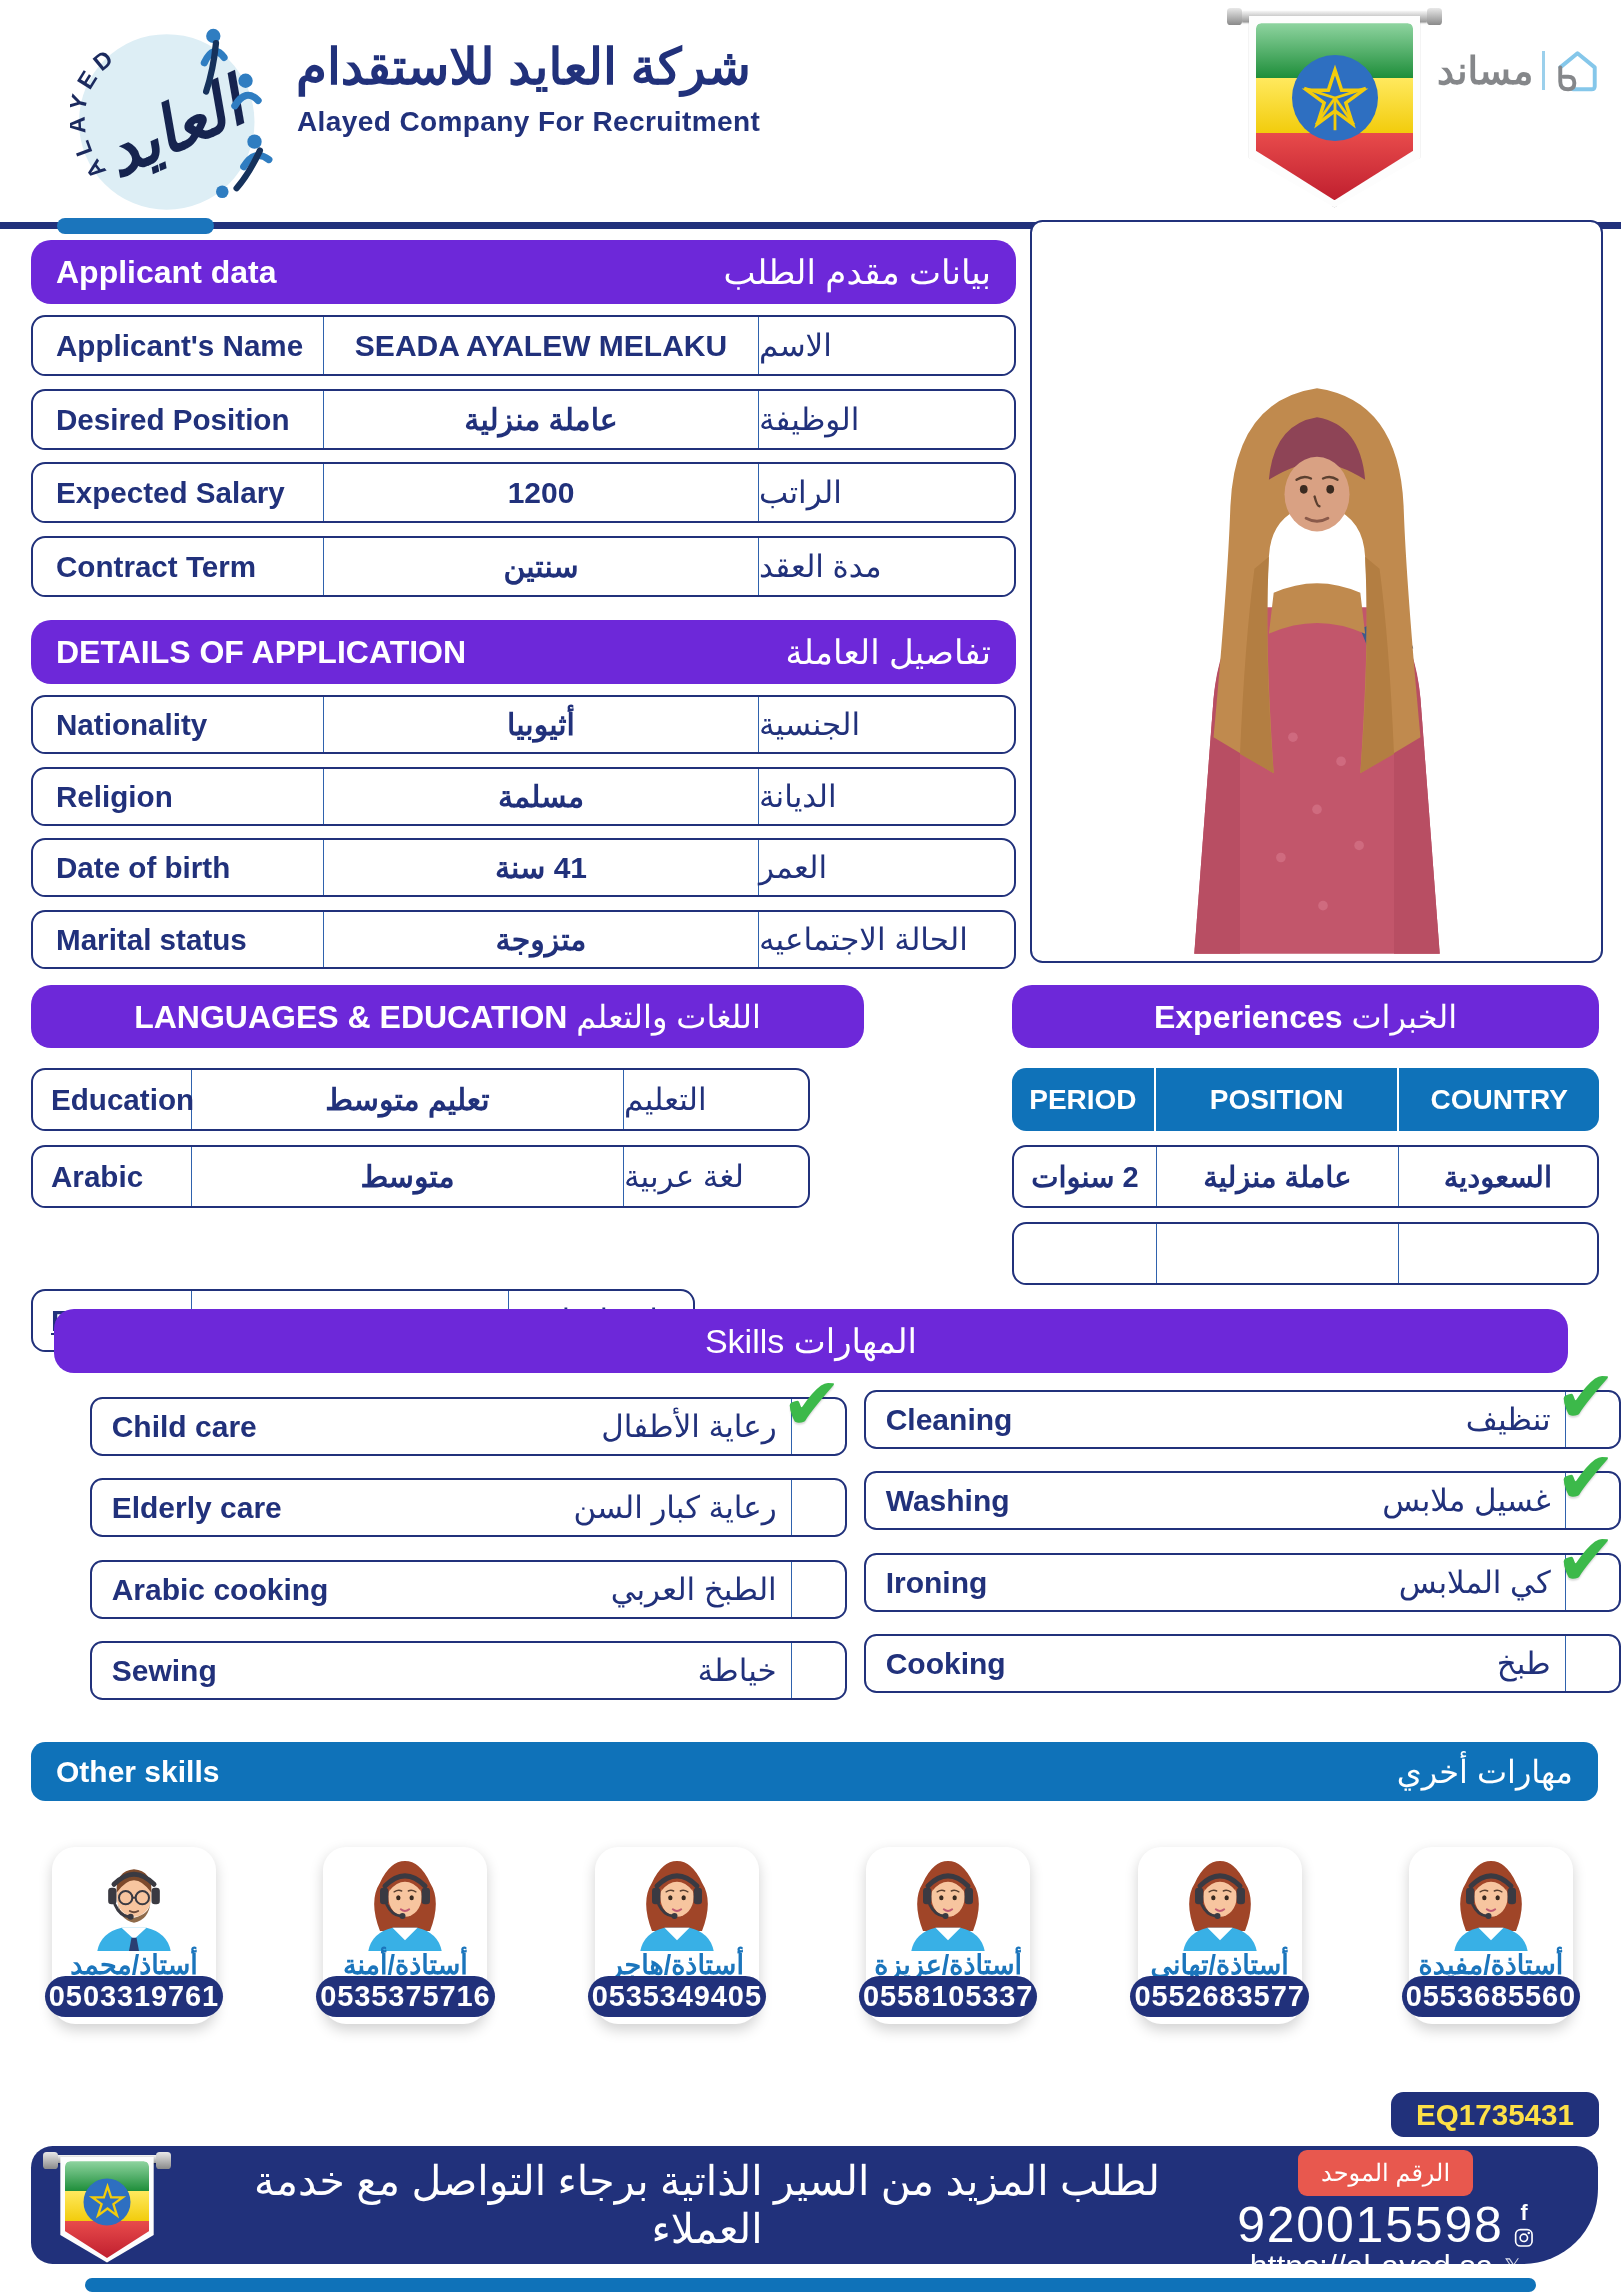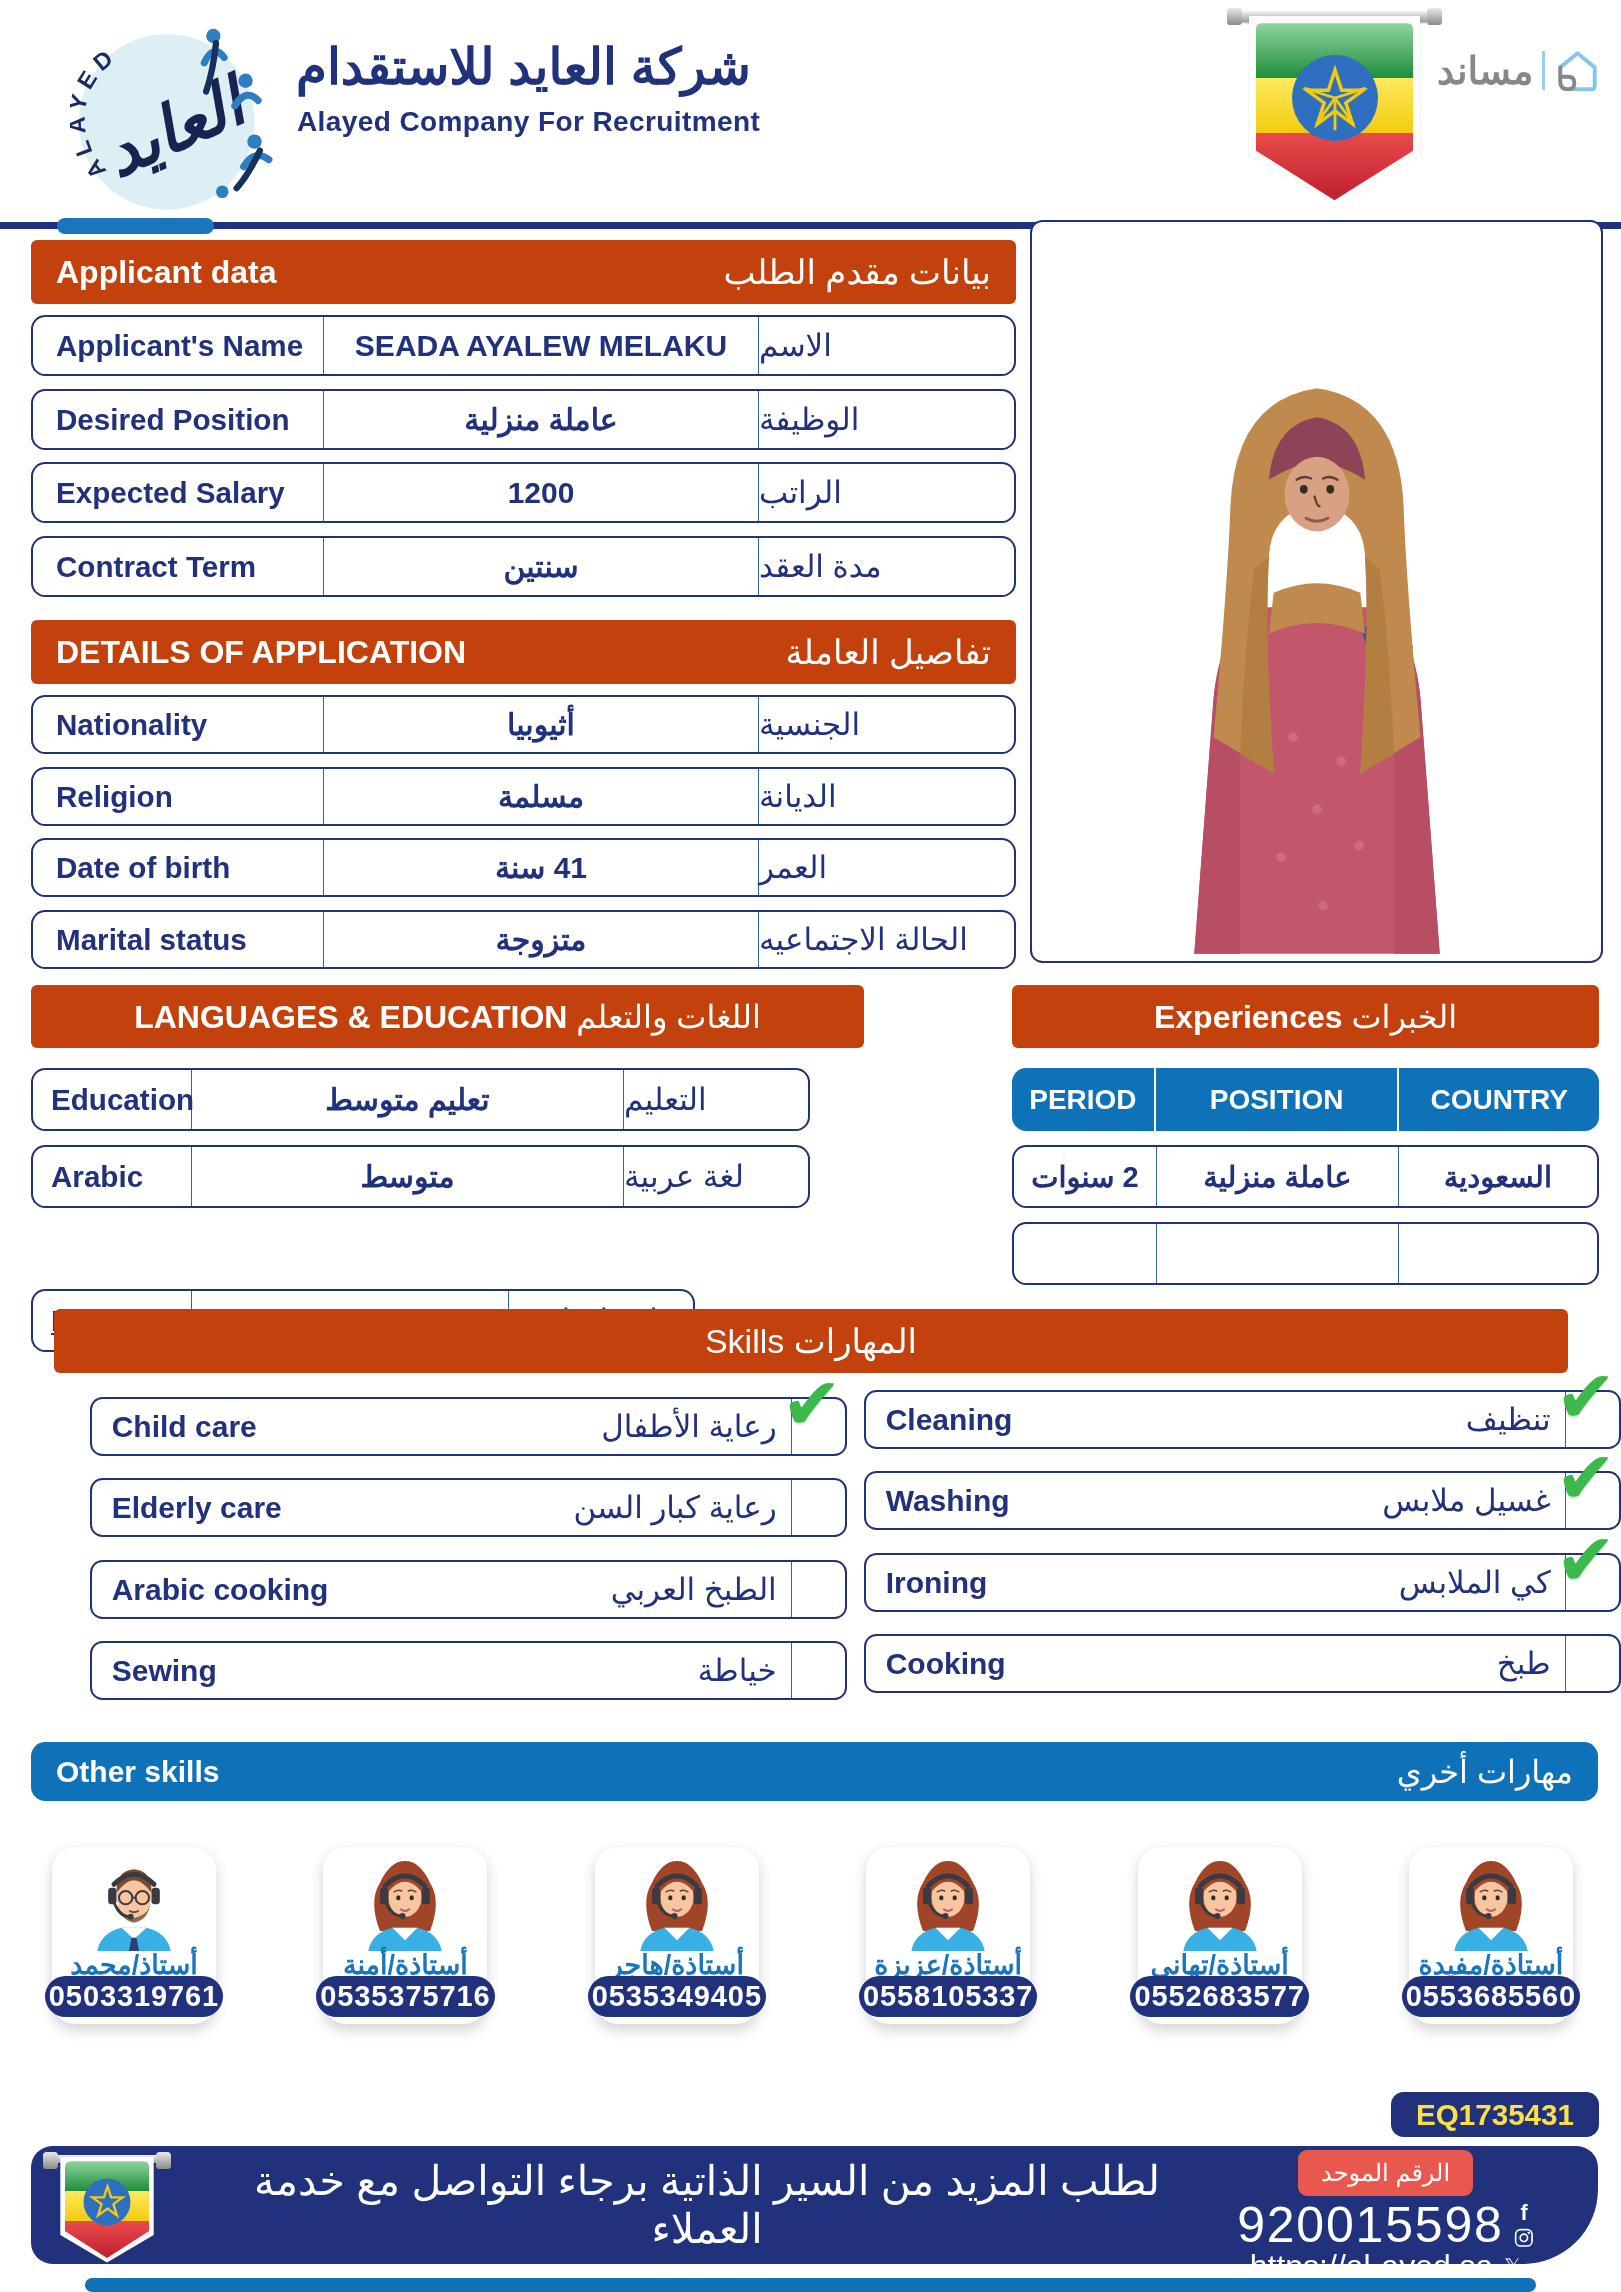--- a/index.html
+++ b/index.html
@@ -27,21 +27,21 @@
   .pennant .stripe.green { background:linear-gradient(#8fd4a0,#1e8e3a); border-radius:5.4px 5.4px 0 0; }
   .pennant .stripe.yellow { background:linear-gradient(#ffe95e,#f2cc0c); }
   .pennant .stripe.red { background:linear-gradient(#e84b4b,#c01f2f); height:38%; }
   .pennant .emblem { position:absolute; left:50%; top:42%; transform:translate(-50%,-50%); border-radius:50%; background:#2e6fc1; display:flex; align-items:center; justify-content:center; }
 
   
   .divider { position:absolute; left:0; top:222px; width:1621px; height:7.2px; background:#21317b; }
   .divider-cap { position:absolute; left:57px; top:218px; width:157px; height:16px; background:#1b75bc; border-radius:9px; }
 
   
-  .bar { position:absolute; background:#c2410c; border-radius:6px; color:#fff; display:flex; align-items:center; justify-content:space-between; padding:0 25px; }
+  .bar { position:absolute; background:#6d28d9; border-radius:20px; color:#fff; display:flex; align-items:center; justify-content:space-between; padding:0 25px; }
   .bar .t-en { font-size:32px; font-weight:bold; }
   .bar .t-ar { font-size:34px; direction:rtl; }
   .bar.center { justify-content:center; }
   .bar.light { background:#0f72b9; border-radius:14.3px; }
 
   
   .row3 { position:absolute; display:flex; border:2.7px solid #21317b; border-radius:14.3px; background:#fff; }
   .row3 .c-en { width:291px; border-right:1.8px solid #2f62ad; display:flex; align-items:center; padding-left:23px; font-size:29.6px; font-weight:bold; }
   .row3 .c-val { flex:1; border-right:1.8px solid #2f62ad; display:flex; align-items:center; justify-content:center; font-size:30px; font-weight:bold; direction:rtl; }
   .row3 .c-ar { width:255px; display:flex; align-items:center; justify-content:flex-end; padding-right:23px; font-size:31px; direction:rtl; }

